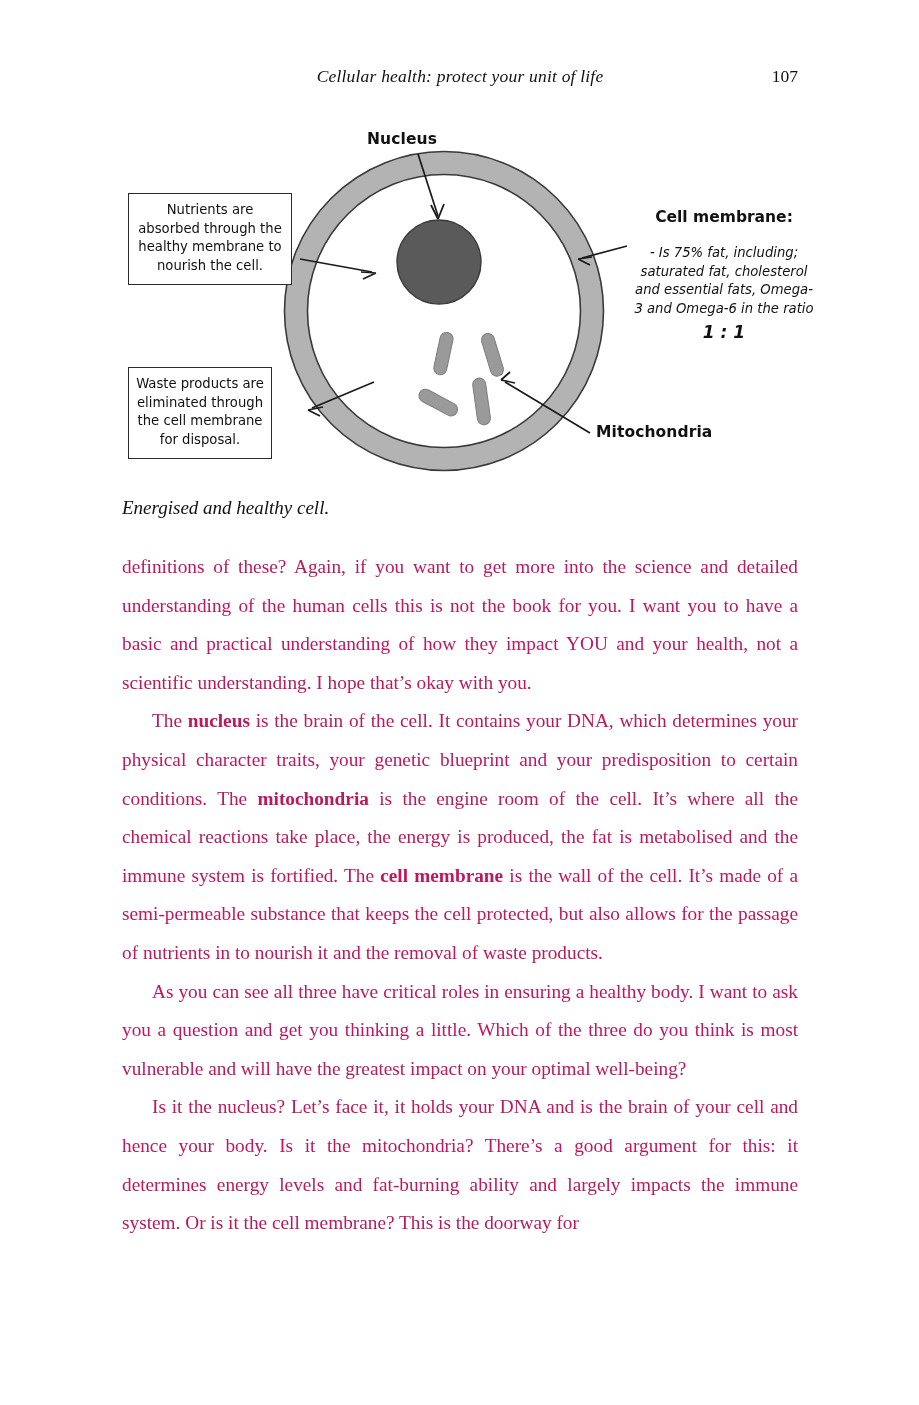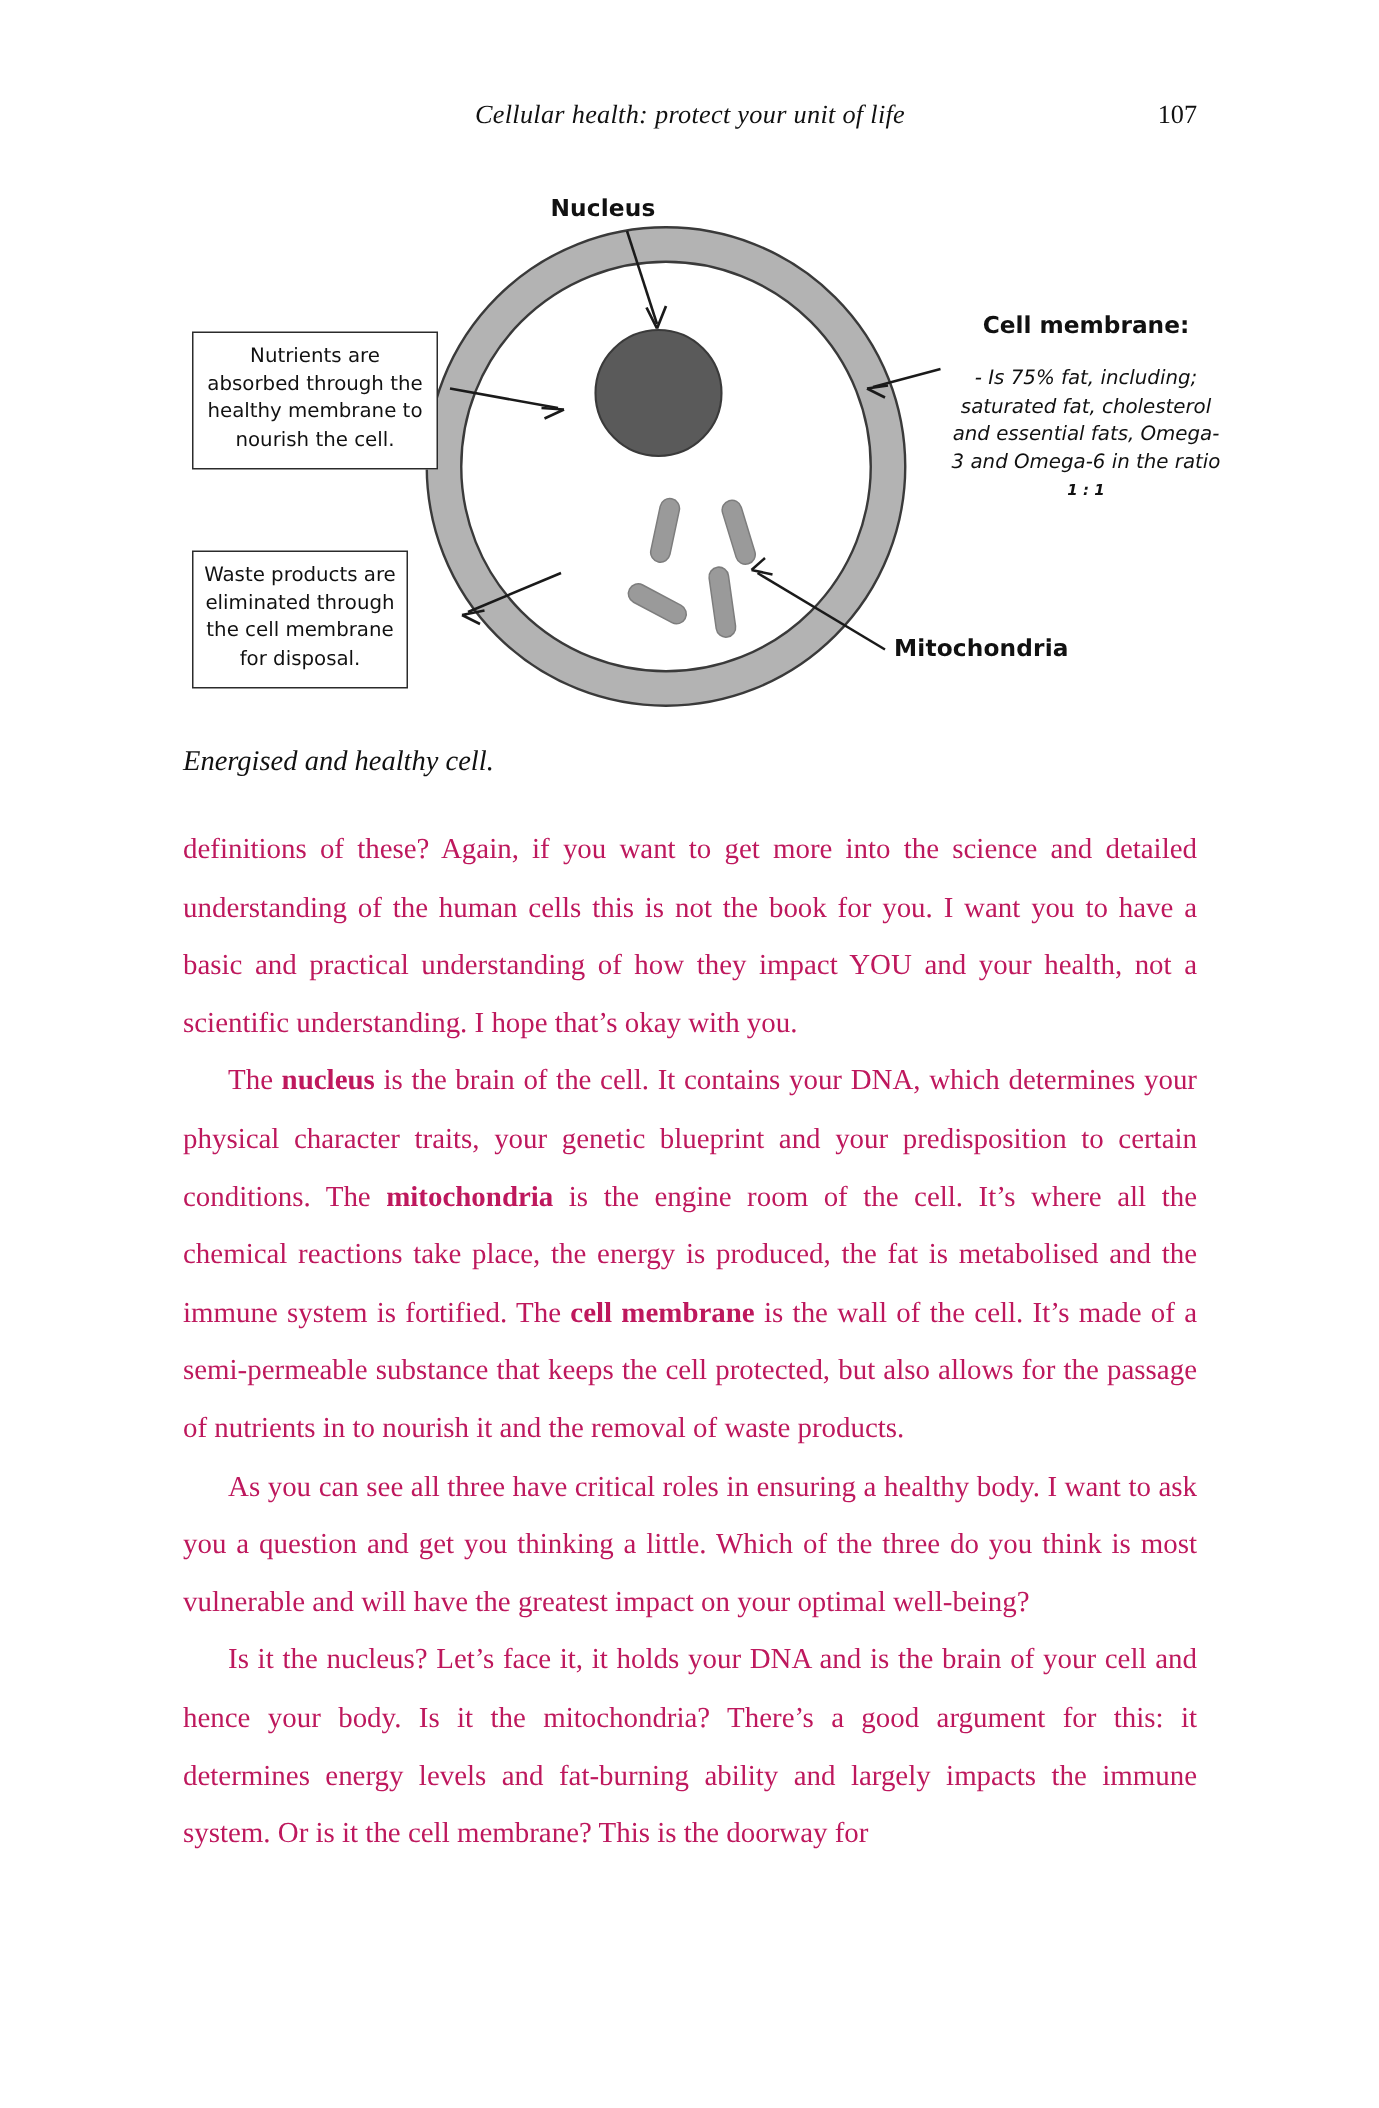--- a/index.html
+++ b/index.html
@@ -82,21 +82,20 @@
     line-height: 1.42;
     color: #111;
     text-align: center;
     box-sizing: border-box;
     padding: 7px 6px 8px 6px;
   }
   #callout-nutrients {
     left: 6px;
     top: 75px;
     width: 164px;
-    margin-top: 28px;
   }
   #callout-waste {
     left: 6px;
     top: 249px;
     width: 144px;
   }
 
   .membrane-note {
     position: absolute;
     left: 512px;
@@ -112,21 +111,21 @@
     margin-bottom: 18px;
   }
   .membrane-note .mn-body {
     font-style: italic;
     font-size: 13.2px;
     line-height: 1.42;
   }
   .membrane-note .mn-ratio {
     font-style: italic;
     font-weight: bold;
-    font-size: 10px;
+    font-size: 17px;
     margin-top: 3px;
   }
 
   .fig-caption {
     position: absolute;
     left: 122px;
     top: 497px;
     font-style: italic;
     font-size: 19px;
     color: #111;

